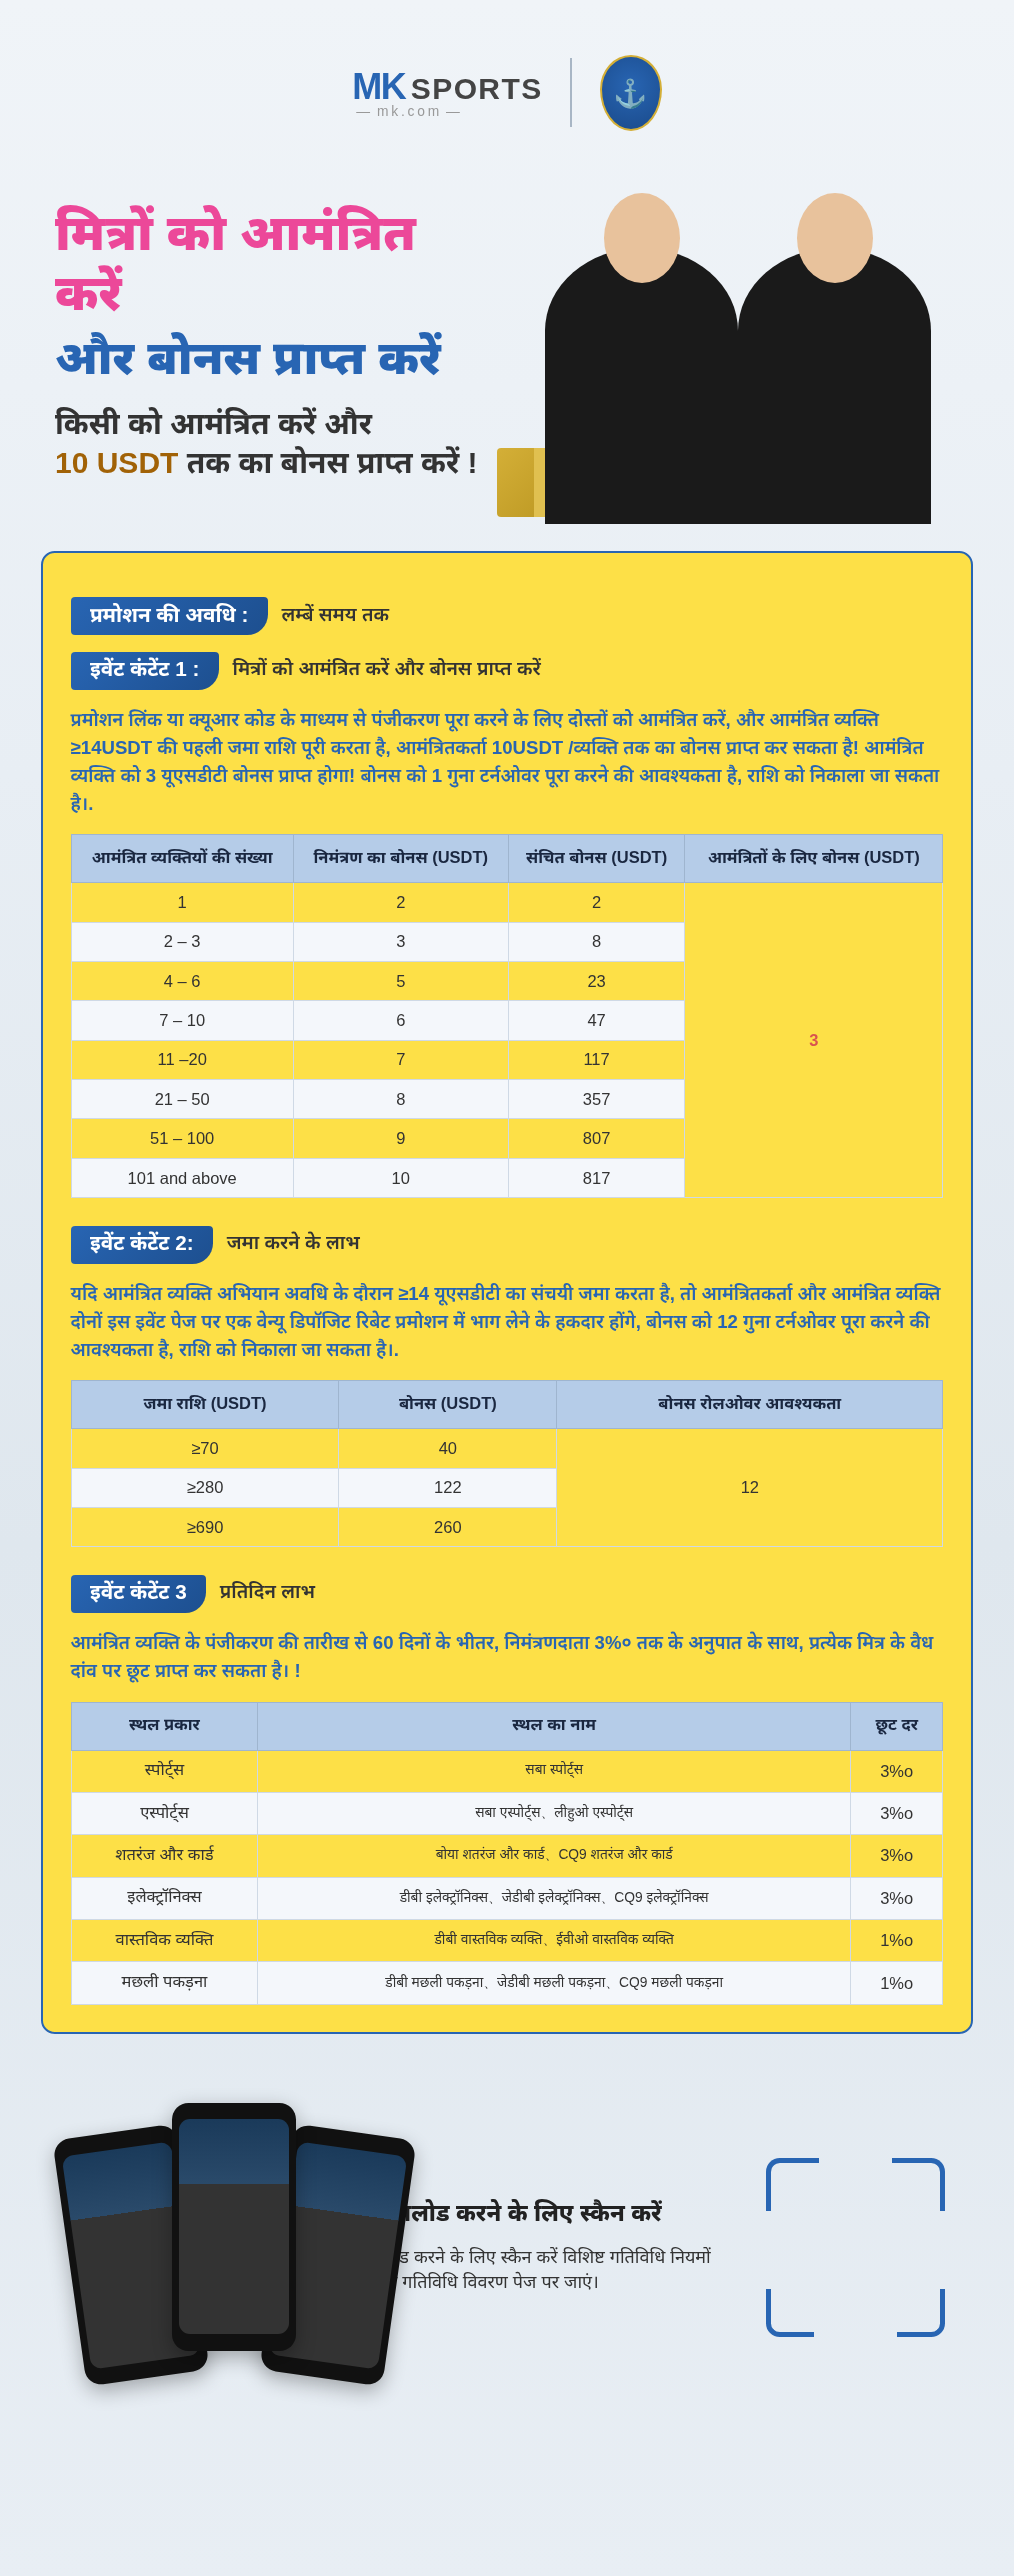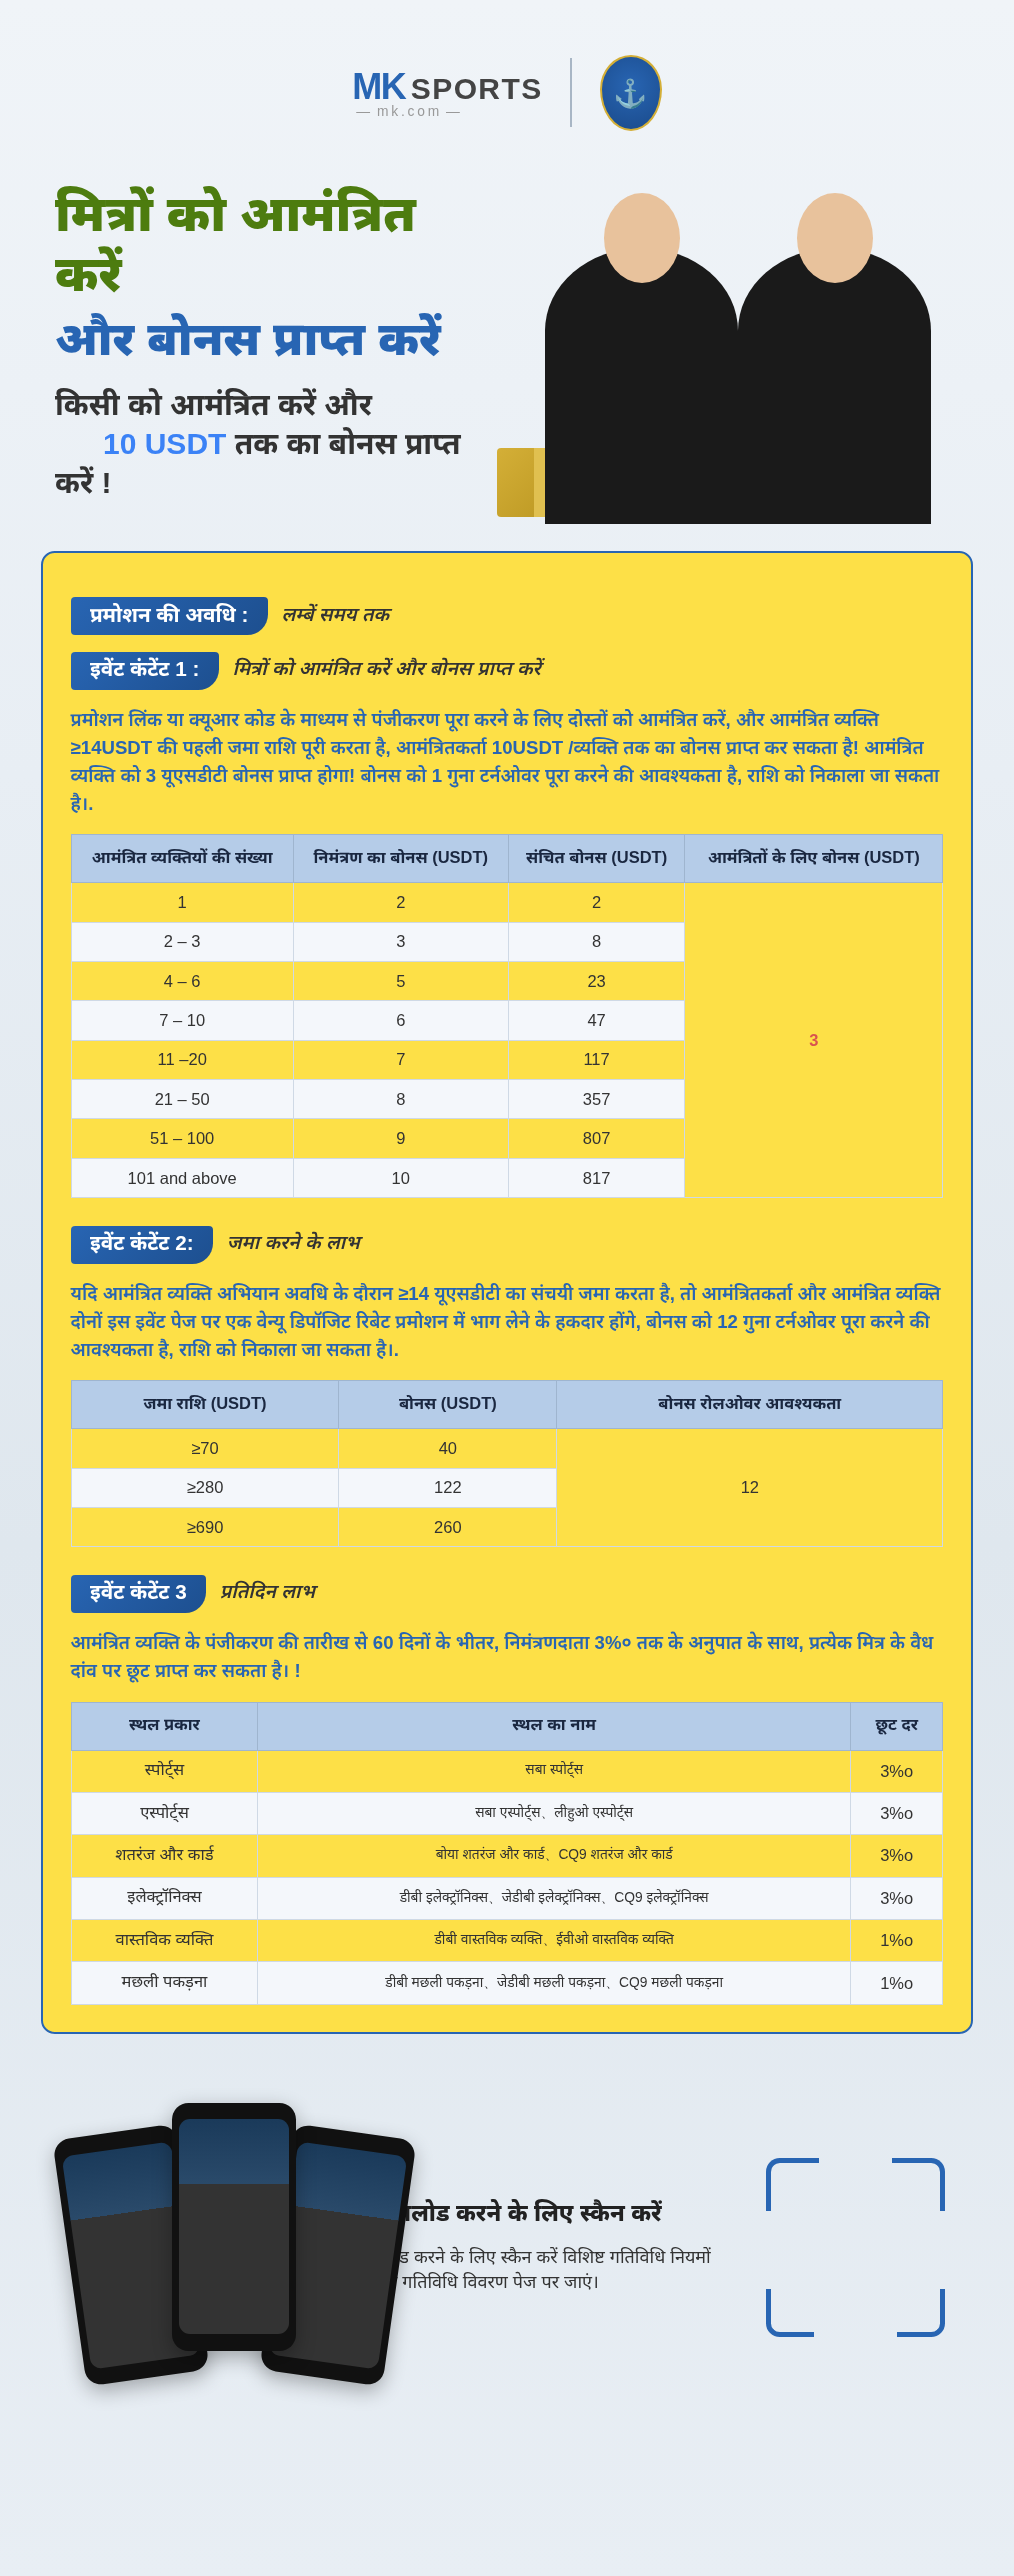--- a/index.html
+++ b/index.html
@@ -60,37 +60,37 @@
   display: flex;
   align-items: center;
   padding: 0 55px;
   position: relative;
   min-height: 359px;
 }
 .hero-text { flex: 1; }
 .hero-text h1 {
   font-size: 50px;
   font-weight: 900;
-  color: #4d7c0f;
+  color: #ec4899;
   line-height: 1.2;
 }
 .hero-text h2 {
   font-size: 47px;
   font-weight: 900;
   color: #2865b3;
   line-height: 1.2;
   margin-top: 7px;
 }
 .hero-text p {
   font-size: 30px;
   font-weight: 700;
   color: #333;
   margin-top: 20.7px;
 }
-.hero-text p .accent { color: #3b82f6; margin-left: 48px; }
+.hero-text p .accent { color: #a16207; }
 .hero-img {
   width: 469px; height: 359px;
   position: relative;
 }
 .person {
   position: absolute;
   bottom: 0;
   width: 193px; height: 276px;
   background: #1a1a1a;
   border-radius: 50% 50% 0 0 / 30% 30% 0 0;
@@ -143,21 +143,20 @@
 }
 .section-row {
   display: flex;
   align-items: center;
   margin: 16.5px 0;
 }
 .section-value {
   font-size: 19.3px;
   font-weight: 600;
   color: #333;
-  font-style: italic;
 }
 .body-text {
   font-size: 18.6px;
   color: #2865b3;
   font-weight: 600;
   line-height: 1.5;
   margin: 11px 0 16.5px;
 }
 table {
   width: 100%;

